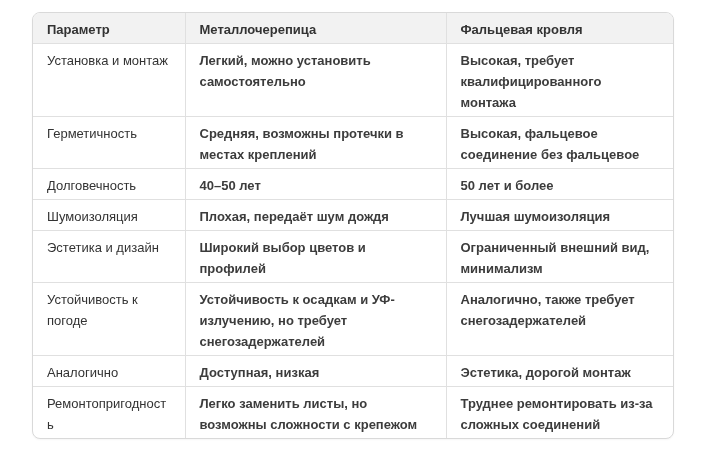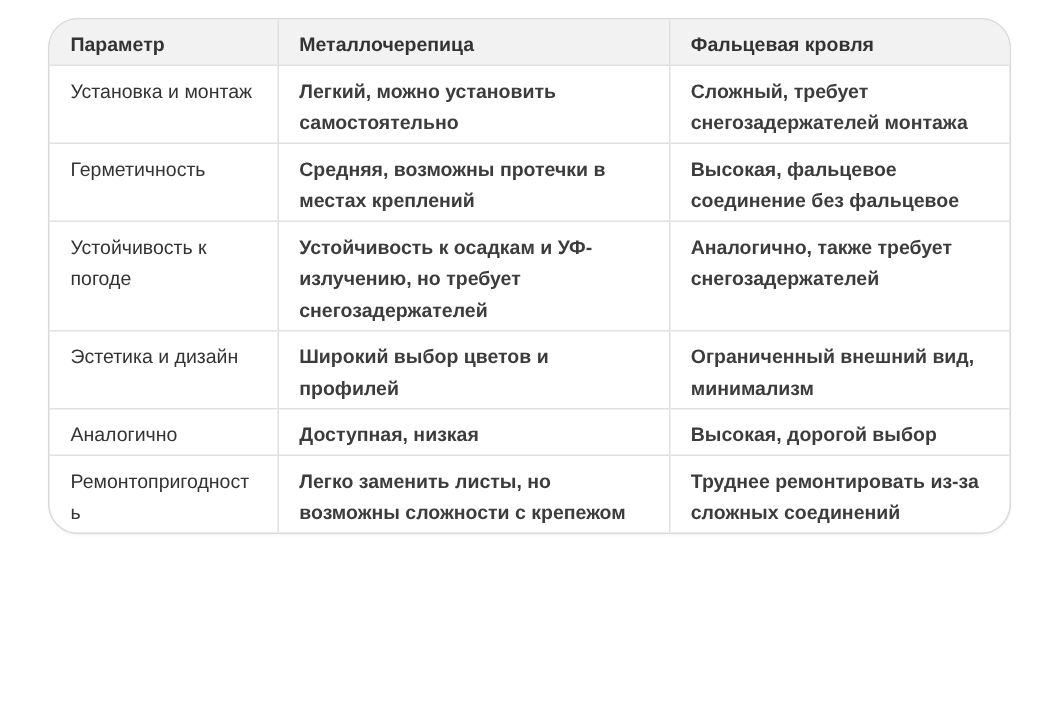--- a/index.html
+++ b/index.html
@@ -18,21 +18,21 @@
     font-family: "Liberation Sans", "DejaVu Sans", sans-serif;
     overflow: hidden;
   }
   .table-card {
     position: absolute;
     left: 32px;
     top: 12px;
     width: 642px;
     background: var(--card_bg, #ffffff);
     border: 1px solid var(--outer_border, #d9d9d9);
-    border-radius: 20px;
+    border-radius: 8px;
     overflow: hidden;
     box-shadow: 0 1px 2px rgba(0,0,0,0.04);
   }
   table.cmp {
     width: 100%;
     border-collapse: collapse;
     table-layout: fixed;
     font-size: 13px;
     color: var(--text, #3c3c3c);
   }
@@ -77,41 +77,51 @@
       <tr>
         <th>Параметр</th>
         <th>Металлочерепица</th>
         <th>Фальцевая кровля</th>
       </tr>
     </thead>
     <tbody>
       <tr>
         <td class="param">Установка и монтаж</td>
         <td>Легкий, можно установить самостоятельно</td>
-        <td>Сложный, требует снегозадержателей монтажа</td>
+        <td>Высокая, требует квалифицированного монтажа</td>
       </tr>
       <tr>
         <td class="param">Герметичность</td>
         <td>Средняя, возможны протечки в местах креплений</td>
         <td>Высокая, фальцевое соединение без фальцевое</td>
       </tr>
       <tr>
-        <td class="param">Устойчивость к погоде</td>
-        <td>Устойчивость к осадкам и УФ-излучению, но требует снегозадержателей</td>
-        <td>Аналогично, также требует снегозадержателей</td>
+        <td class="param">Долговечность</td>
+        <td>40–50 лет</td>
+        <td>50 лет и более</td>
+      </tr>
+      <tr>
+        <td class="param">Шумоизоляция</td>
+        <td>Плохая, передаёт шум дождя</td>
+        <td>Лучшая шумоизоляция</td>
       </tr>
       <tr>
         <td class="param">Эстетика и дизайн</td>
         <td>Широкий выбор цветов и профилей</td>
         <td>Ограниченный внешний вид, минимализм</td>
       </tr>
       <tr>
+        <td class="param">Устойчивость к погоде</td>
+        <td>Устойчивость к осадкам и УФ-излучению, но требует снегозадержателей</td>
+        <td>Аналогично, также требует снегозадержателей</td>
+      </tr>
+      <tr>
         <td class="param">Аналогично</td>
         <td>Доступная, низкая</td>
-        <td>Высокая, дорогой выбор</td>
+        <td>Эстетика, дорогой монтаж</td>
       </tr>
       <tr>
         <td class="param">Ремонтопригодность</td>
         <td>Легко заменить листы, но возможны сложности с крепежом</td>
         <td>Труднее ремонтировать из-за сложных соединений</td>
       </tr>
     </tbody>
   </table>
 </div>
 

